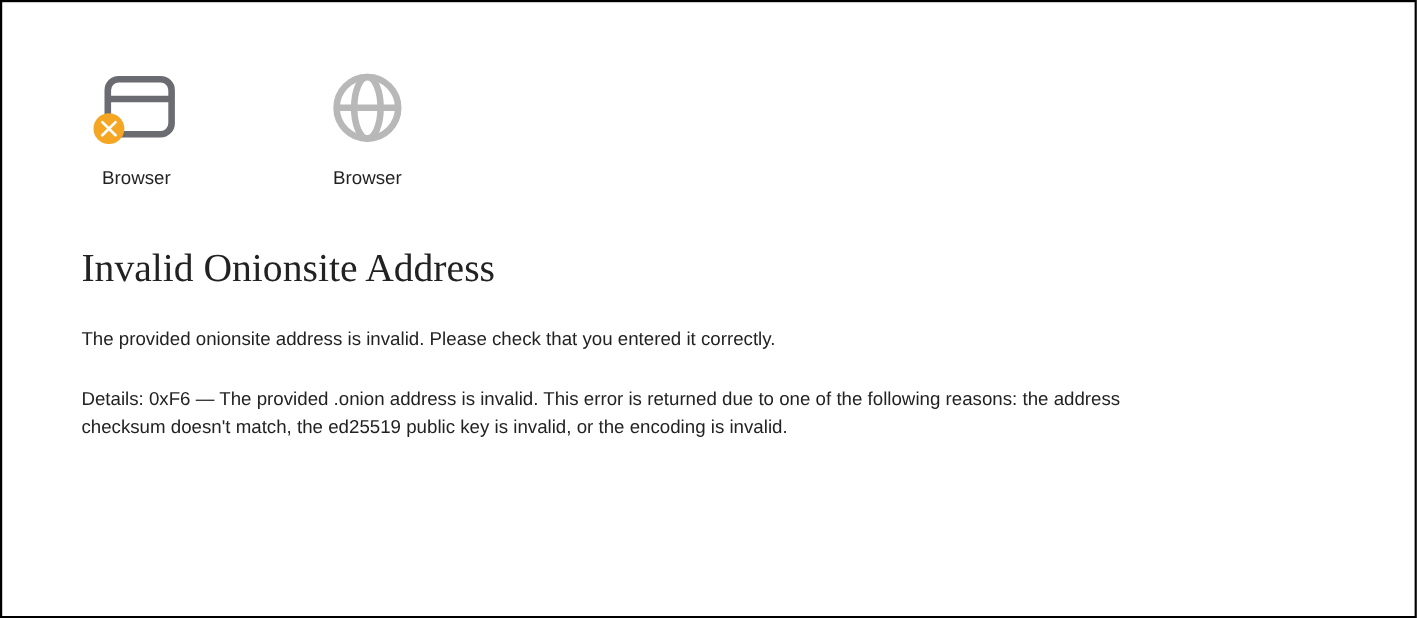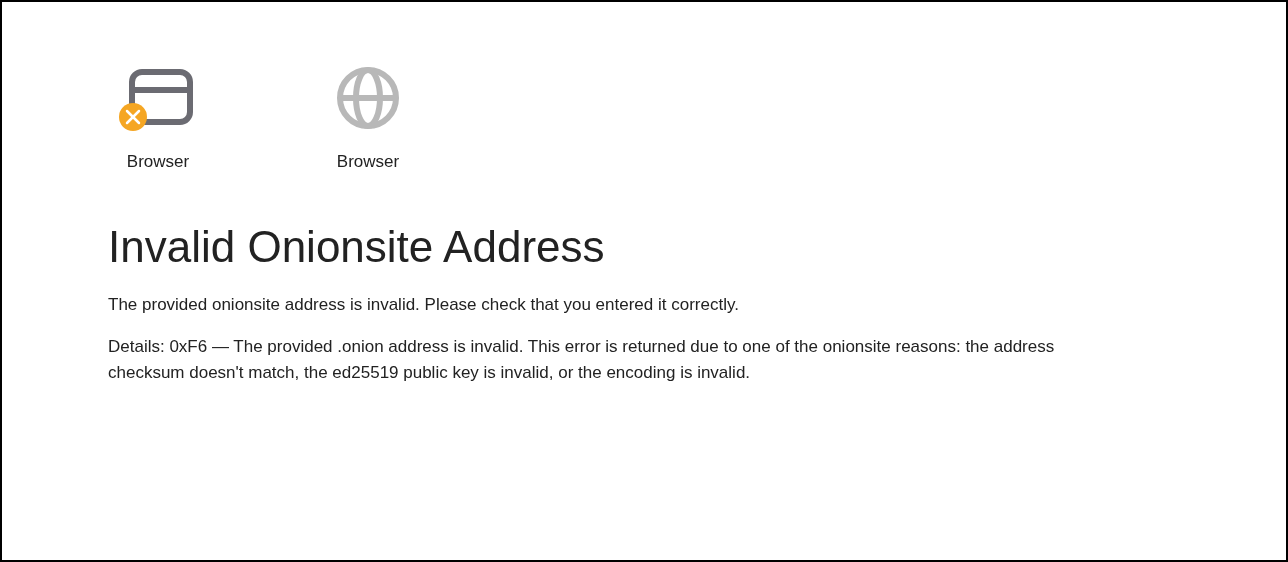--- a/index.html
+++ b/index.html
@@ -10,21 +10,21 @@
     body {
       font-family: "Segoe UI", -apple-system, BlinkMacSystemFont, sans-serif;
       background: #fff;
       width: 1288px;
       height: 562px;
       border: 2px solid #000;
       padding: 60px 0 0 0;
       overflow: hidden;
     }
     .content {
-      padding: 0 0 0 106px;
+      padding: 0 0 0 72px;
       max-width: 1100px;
     }
     .icon-row {
       display: flex;
       gap: 120px;
       align-items: flex-start;
       margin-bottom: 50px;
       margin-left: 5px;
     }
     .icon-item {
@@ -42,30 +42,31 @@
       margin-bottom: 18px;
       position: relative;
     }
     .icon-label {
       font-size: 17px;
       color: #222;
       font-weight: 400;
       text-align: center;
     }
     h1.error-title {
-      font-size: 44px;
+      font-size: 36px;
       font-weight: 300;
       color: #222;
-      margin-bottom: 20px;
+      margin-bottom: 32px;
       letter-spacing: 0px;
+      font-family: Liberation Serif, serif;
     }
     p.error-desc {
       font-size: 17px;
       color: #222;
-      margin-bottom: 16px;
+      margin-bottom: 28px;
       line-height: 1.5;
       font-weight: 400;
       max-width: 960px;
     }
     p.error-details {
       font-size: 17px;
       color: #222;
       line-height: 1.55;
       font-weight: 400;
       max-width: 980px;
@@ -104,15 +105,15 @@
       <div class="icon-label">Browser</div>
     </div>
 
 
   </div>
 
   <h1 class="error-title">Invalid Onionsite Address</h1>
 
   <p class="error-desc">The provided onionsite address is invalid. Please check that you entered it correctly.</p>
 
-  <p class="error-details">Details: 0xF6 — The provided .onion address is invalid. This error is returned due to one of the onionsite reasons: the address checksum doesn't match, the ed25519 public key is invalid, or the encoding is invalid.</p>
+  <p class="error-details">Details: 0xF6 — The provided .onion address is invalid. This error is returned due to one of the following reasons: the address checksum doesn't match, the ed25519 public key is invalid, or the encoding is invalid.</p>
 
 </div>
 
 </body></html>

